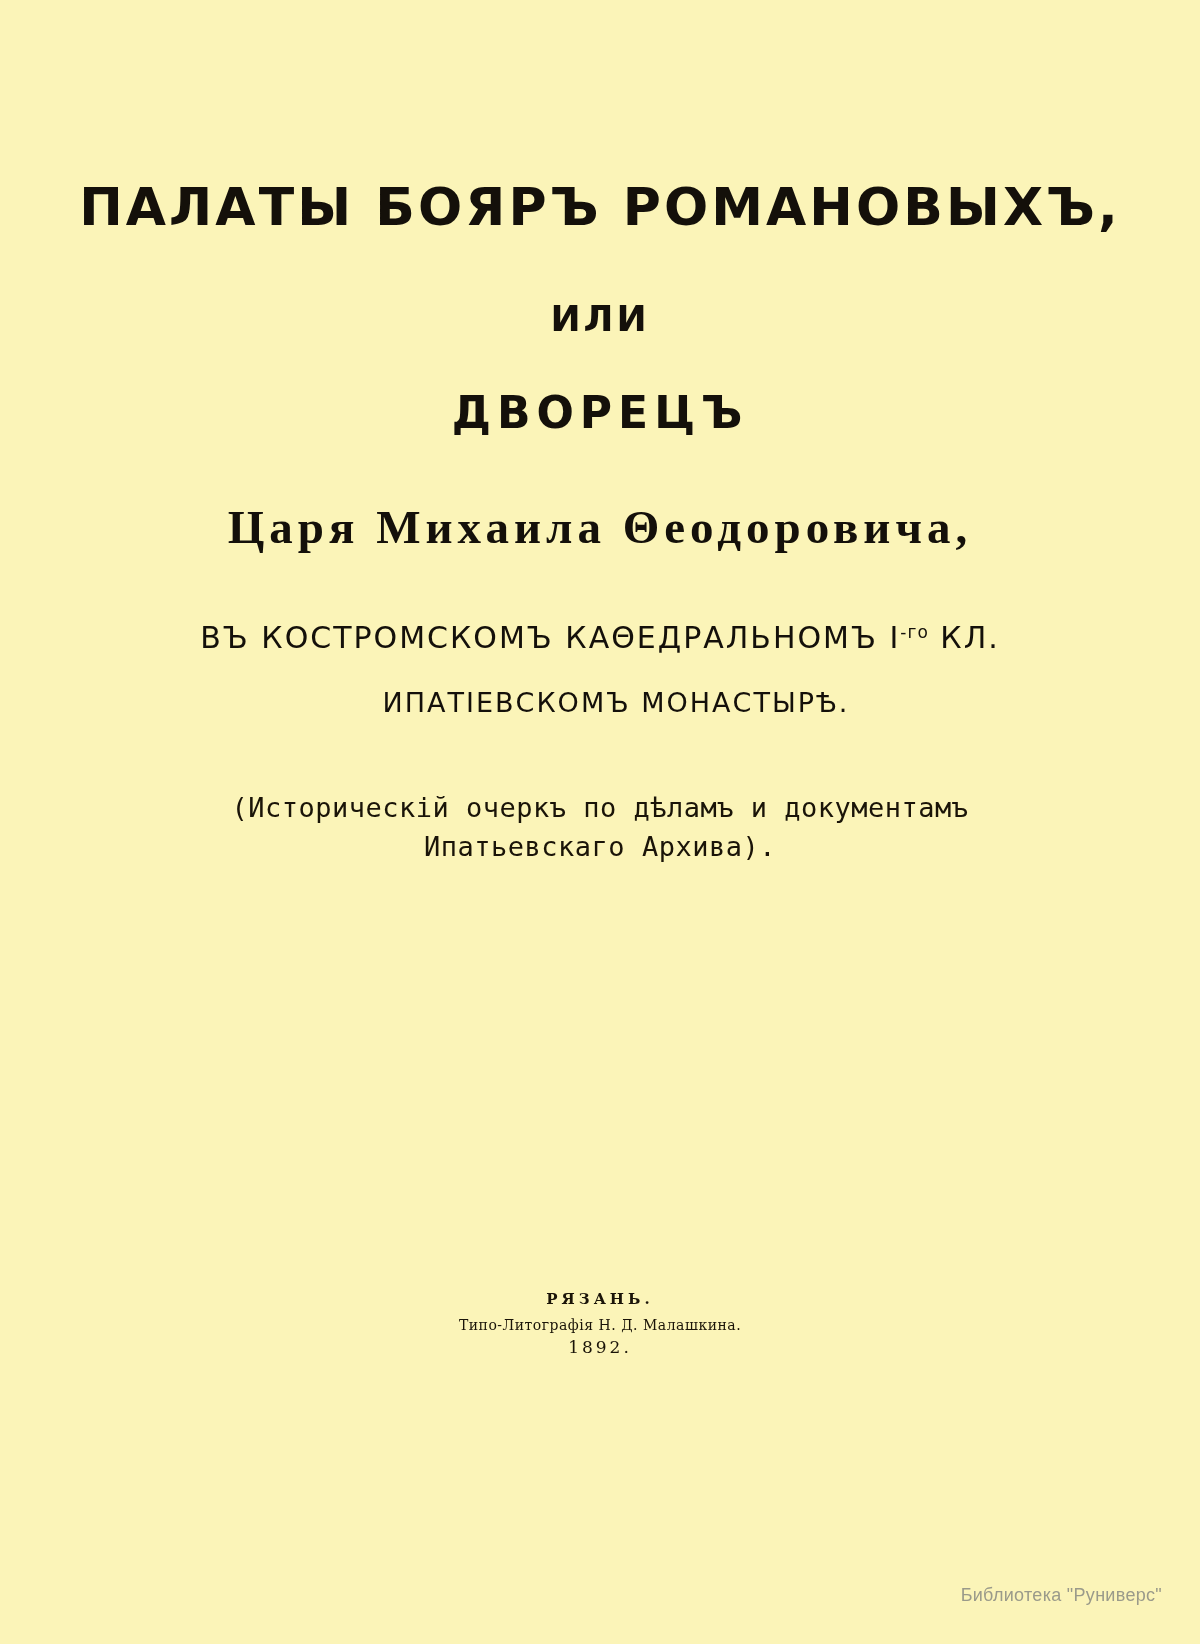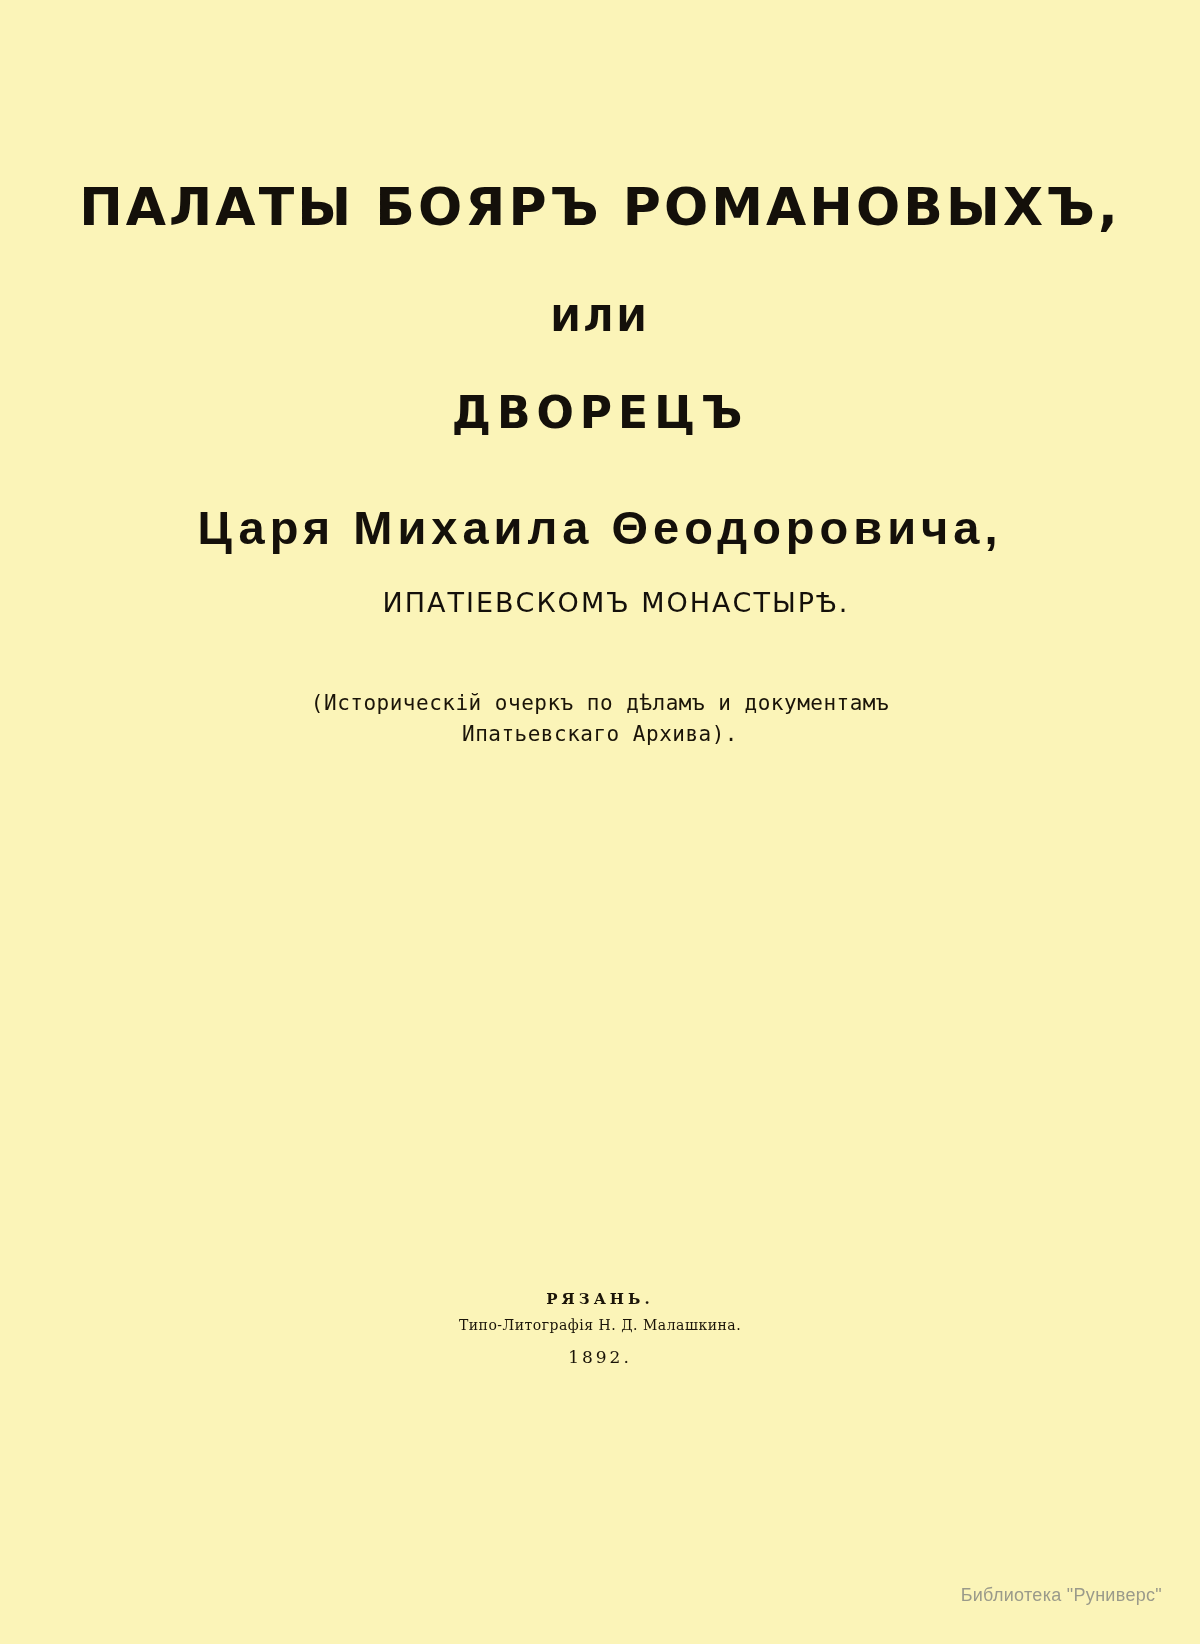--- a/index.html
+++ b/index.html
@@ -48,21 +48,21 @@
     margin-top: 62px;
   }
   .l-dvorec {
     font-family: "DejaVu Sans", sans-serif;
     font-weight: bold;
     font-size: 44px;
     letter-spacing: 6px;
     margin-top: 48px;
   }
   .l-tsar {
-    font-family: Liberation Sans, sans-serif;
+    font-family: Liberation Serif, serif;
     font-weight: bold;
     font-size: 47px;
     letter-spacing: 5px;
     margin-top: 62px;
   }
   .l-sub1 {
     font-family: "DejaVu Sans", sans-serif;
     font-weight: normal;
     font-size: 30px;
     letter-spacing: 2px;
@@ -77,21 +77,21 @@
     font-family: "DejaVu Sans", sans-serif;
     font-weight: normal;
     font-size: 27px;
     letter-spacing: 2px;
     margin-top: 32px;
     margin-left: 32px;
   }
   .paren-block {
     margin-top: 70px;
     font-family: "DejaVu Sans Mono", monospace;
-    font-size: 21px;
+    font-size: 27px;
     line-height: 1.45;
     letter-spacing: 0.5px;
   }
   .author {
     margin-top: 108px;
     font-family: "DejaVu Serif", serif;
     font-style: italic;
     font-size: 38px;
     letter-spacing: 2px;
   }
@@ -110,21 +110,21 @@
     font-weight: bold;
   }
   .imp-press {
     font-size: 14px;
     letter-spacing: 0.5px;
     margin-top: 9px;
   }
   .imp-year {
     font-size: 17px;
     letter-spacing: 3px;
-    margin-top: 14px;
+    margin-top: 4px;
   }
   .watermark {
     position: absolute;
     right: 38px;
     bottom: 38px;
     font-family: "Liberation Sans", sans-serif;
     font-size: 18px;
     color: #9a9a8a;
     letter-spacing: 0.3px;
   }
@@ -137,20 +137,21 @@
   <div class="title-block">
 
     <div class="line l-main1">ПАЛАТЫ БОЯРЪ РОМАНОВЫХЪ,</div>
 
     <div class="line l-ili">ИЛИ</div>
 
     <div class="line l-dvorec">ДВОРЕЦЪ</div>
 
     <div class="line l-tsar">Царя Михаила Θеодоровича,</div>
 
+    <div class="line l-sub1"><span>ВЪ КОСТРОМСКОМЪ КАΘЕДРАЛЬНОМЪ I</span><span class="sup">-го</span><span> КЛ.</span></div>
 
     <div class="line l-sub2">ИПАТIЕВСКОМЪ МОНАСТЫРѢ.</div>
 
     <div class="paren-block">
       <div>(Историческiй очеркъ по дѣламъ  и  документамъ</div>
       <div>Ипатьевскаго Архива).</div>
     </div>
 
 
   </div>

